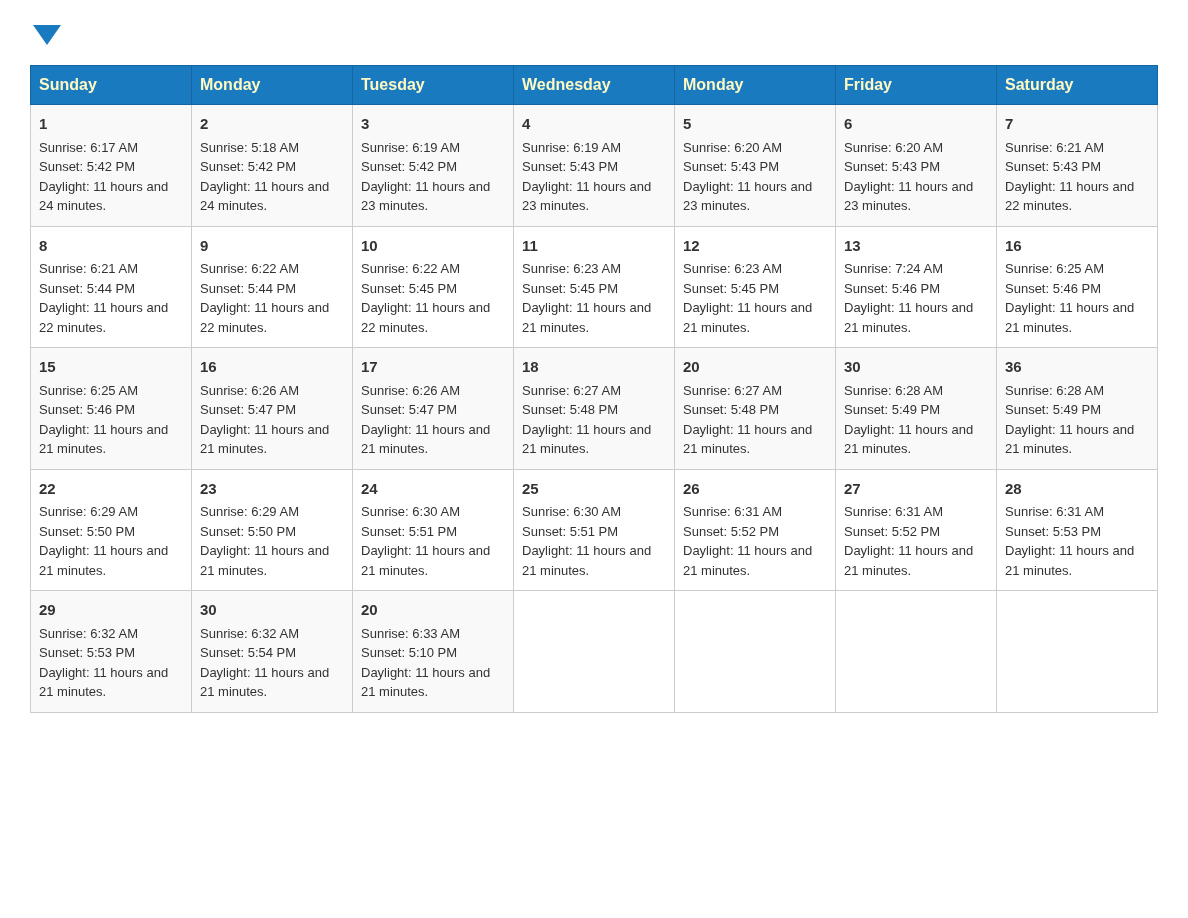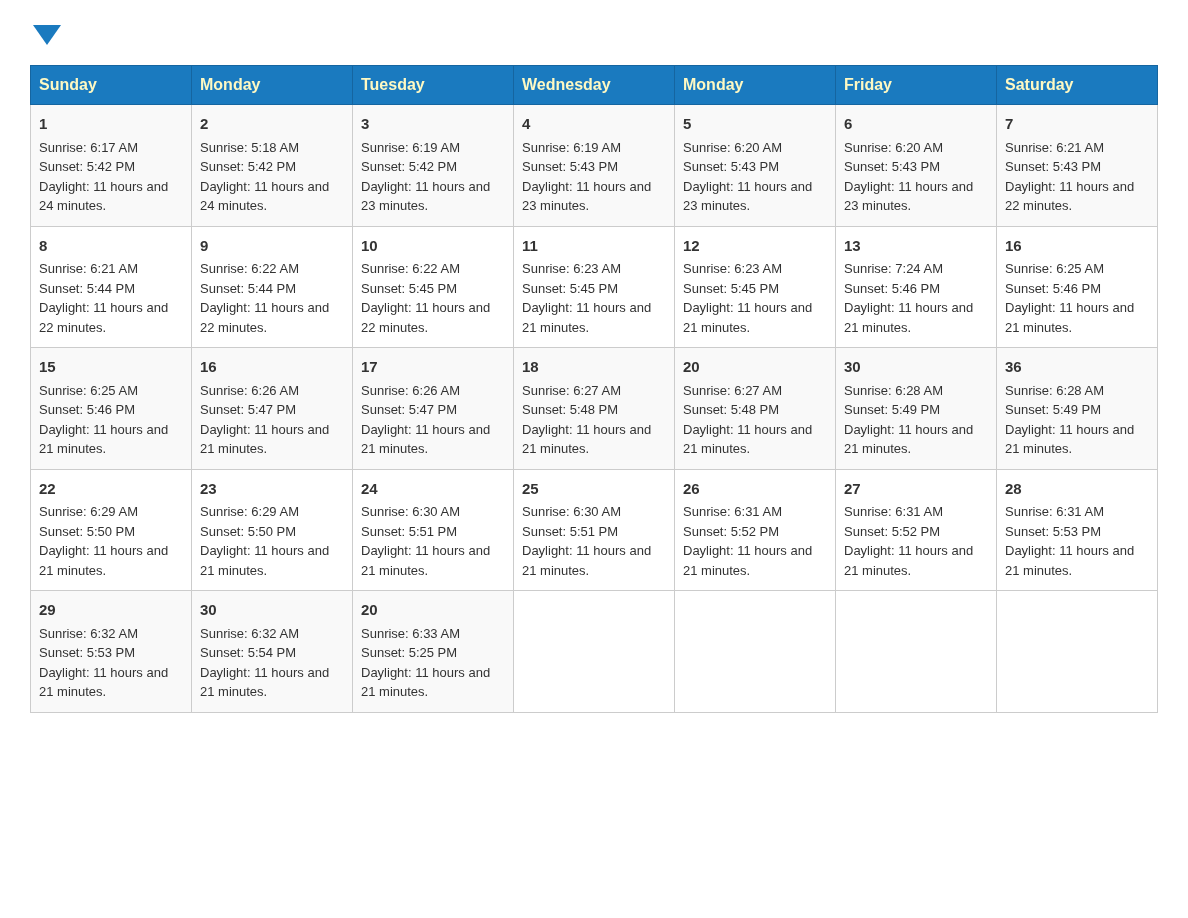--- a/index.html
+++ b/index.html
@@ -161,20 +161,20 @@
         <td><span class="day-number">23</span><span>Sunrise: 6:29 AM</span><br><span>Sunset: 5:50 PM</span><br><span>Daylight: 11 hours and 21 minutes.</span></td>
         <td><span class="day-number">24</span><span>Sunrise: 6:30 AM</span><br><span>Sunset: 5:51 PM</span><br><span>Daylight: 11 hours and 21 minutes.</span></td>
         <td><span class="day-number">25</span><span>Sunrise: 6:30 AM</span><br><span>Sunset: 5:51 PM</span><br><span>Daylight: 11 hours and 21 minutes.</span></td>
         <td><span class="day-number">26</span><span>Sunrise: 6:31 AM</span><br><span>Sunset: 5:52 PM</span><br><span>Daylight: 11 hours and 21 minutes.</span></td>
         <td><span class="day-number">27</span><span>Sunrise: 6:31 AM</span><br><span>Sunset: 5:52 PM</span><br><span>Daylight: 11 hours and 21 minutes.</span></td>
         <td><span class="day-number">28</span><span>Sunrise: 6:31 AM</span><br><span>Sunset: 5:53 PM</span><br><span>Daylight: 11 hours and 21 minutes.</span></td>
       </tr>
       <tr>
         <td><span class="day-number">29</span><span>Sunrise: 6:32 AM</span><br><span>Sunset: 5:53 PM</span><br><span>Daylight: 11 hours and 21 minutes.</span></td>
         <td><span class="day-number">30</span><span>Sunrise: 6:32 AM</span><br><span>Sunset: 5:54 PM</span><br><span>Daylight: 11 hours and 21 minutes.</span></td>
-        <td><span class="day-number">20</span><span>Sunrise: 6:33 AM</span><br><span>Sunset: 5:25 PM</span><br><span>Daylight: 11 hours and 21 minutes.</span></td>
+        <td><span class="day-number">20</span><span>Sunrise: 6:33 AM</span><br><span>Sunset: 5:10 PM</span><br><span>Daylight: 11 hours and 21 minutes.</span></td>
         <td class="empty"></td>
         <td class="empty"></td>
         <td class="empty"></td>
         <td class="empty"></td>
       </tr>
     </tbody>
 </table>
 
 </body></html>

